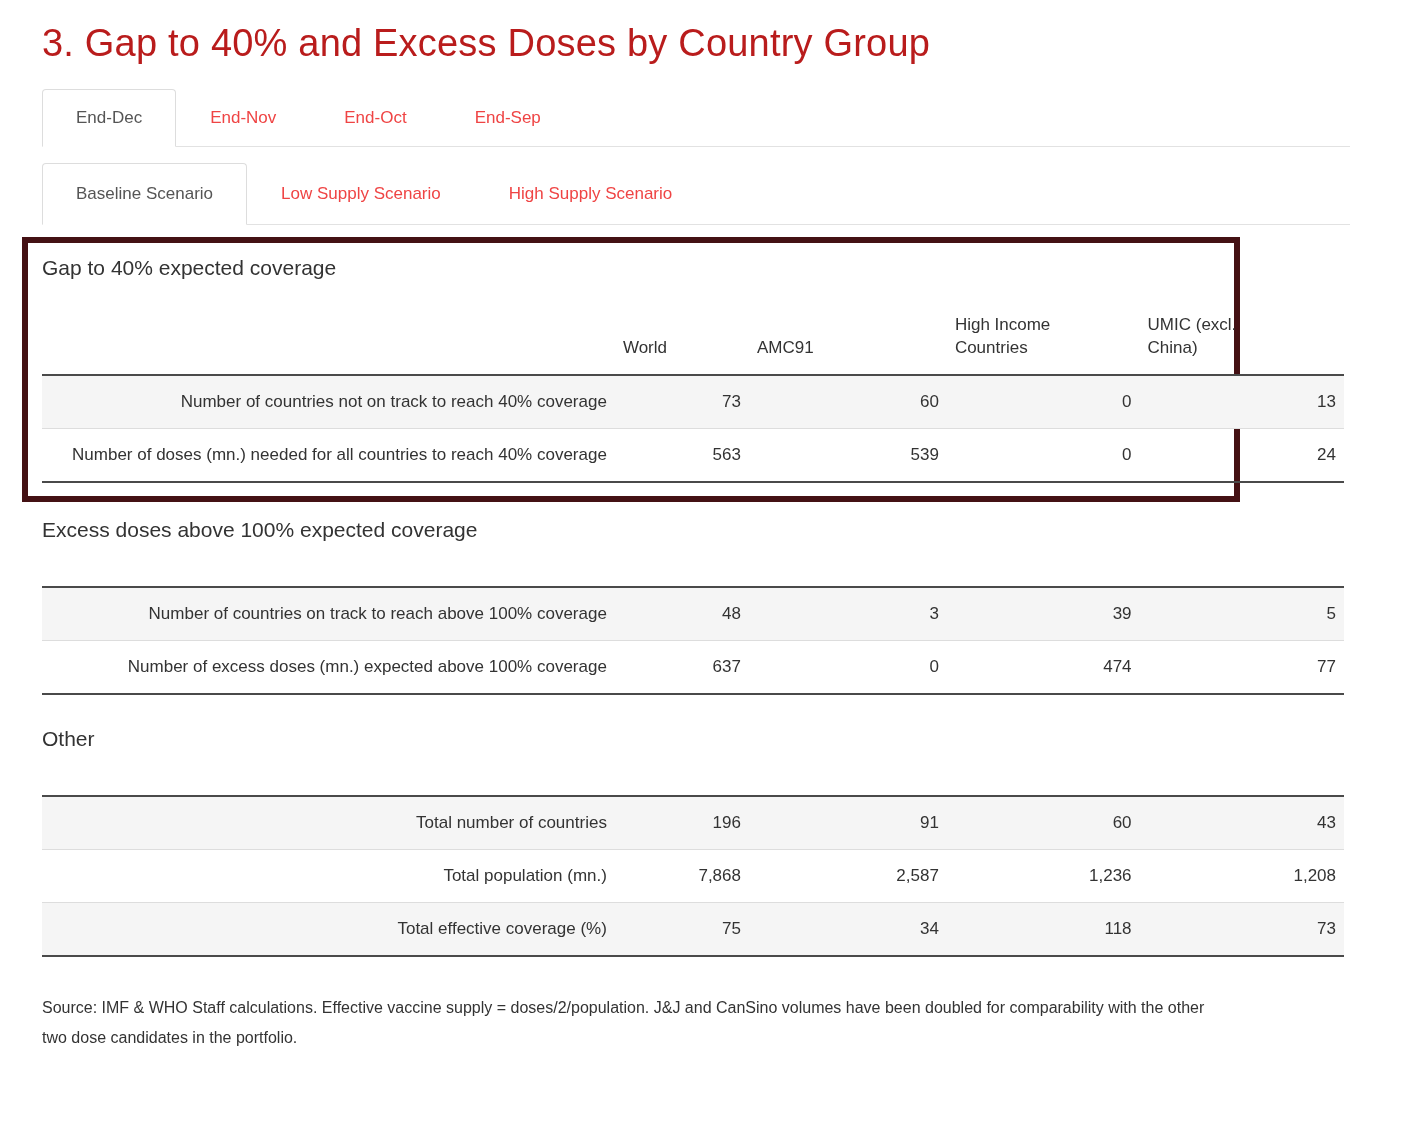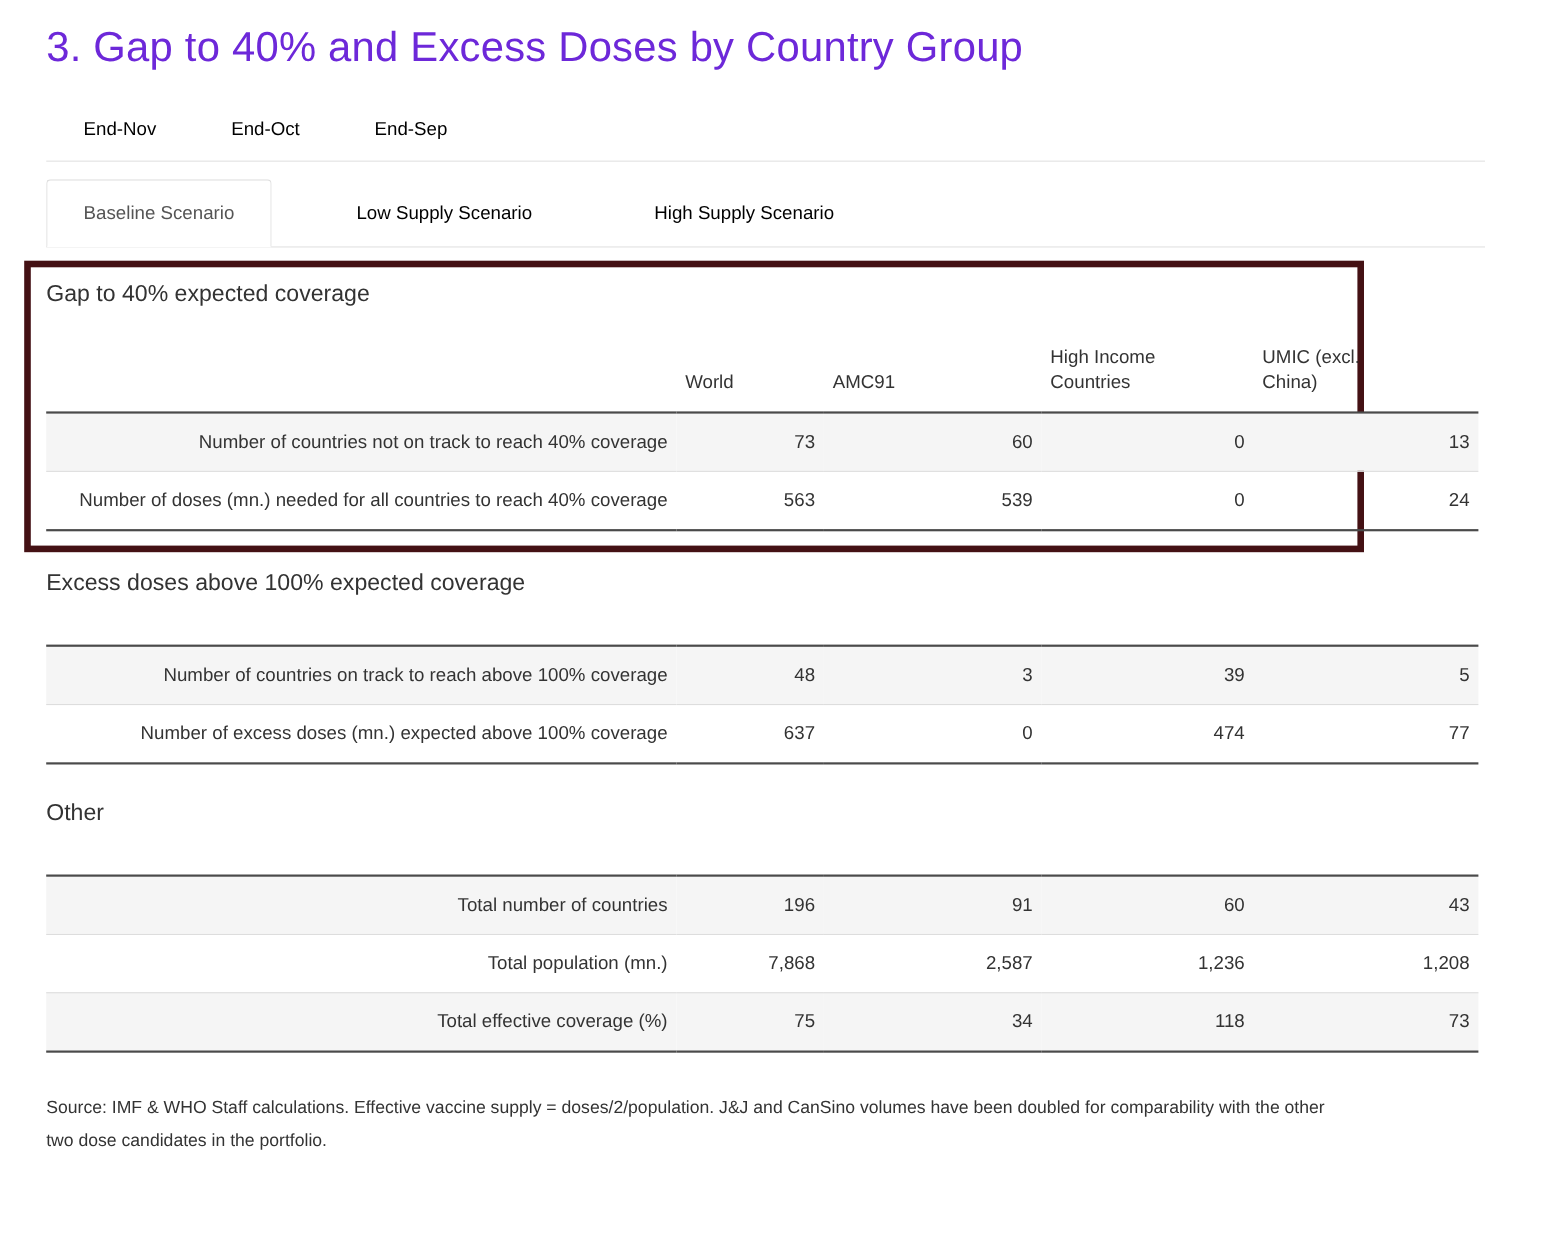--- a/index.html
+++ b/index.html
@@ -5,36 +5,36 @@
   html,body{margin:0;padding:0;background:#fff;}
   body{
     width:1408px;height:1134px;overflow:hidden;
     font-family:"Liberation Sans","DejaVu Sans",sans-serif;
     color:#333;font-size:17px;
     -webkit-font-smoothing:antialiased;
   }
   .page{padding:22px 0 0 42px;width:1310px;}
 
   h1.page-title{
-    font-size:38px;font-weight:400;color:#6d28d9;
+    font-size:38px;font-weight:400;color:#b91c1c;
     margin:0 0 24px 0;line-height:1.12;letter-spacing:.2px;
   }
 
   
   .tabs{display:flex;align-items:flex-end;border-bottom:1px solid #e2e2e2;width:1308px;}
   .tab{
-    padding:18px 33px;font-size:17px;line-height:20px;color:#000000;
+    padding:18px 33px;font-size:17px;line-height:20px;color:#ef4444;
     cursor:pointer;margin-bottom:-1px;border:1px solid transparent;
     border-radius:4px 4px 0 0;white-space:nowrap;
   }
   .tab.active{
     background:#fff;color:#555;border-color:#ddd;border-bottom-color:#fff;
     cursor:default;
   }
-  .tabs.row2{margin-top:16px;gap:43px;}
+  .tabs.row2{margin-top:16px;}
   .tabs.row2 .tab{padding-top:20px;padding-bottom:20px;}
 
   
   .highlight{
     box-sizing:border-box;
     margin:12px 0 0 -20px;
     width:1218px;
     border:6px solid #441114;
     padding:13px 6px 13px 14px;
   }
@@ -76,20 +76,21 @@
   }
 </style>
 </head>
 <body>
 
 <div class="page">
 
   <h1 class="page-title">3. Gap to 40% and Excess Doses by Country Group</h1>
 
   <nav class="tabs">
+    <div class="tab active">End-Dec</div>
     <div class="tab">End-Nov</div>
     <div class="tab">End-Oct</div>
     <div class="tab">End-Sep</div>
   </nav>
 
   <nav class="tabs row2">
     <div class="tab active">Baseline Scenario</div>
     <div class="tab">Low Supply Scenario</div>
     <div class="tab">High Supply Scenario</div>
   </nav>

